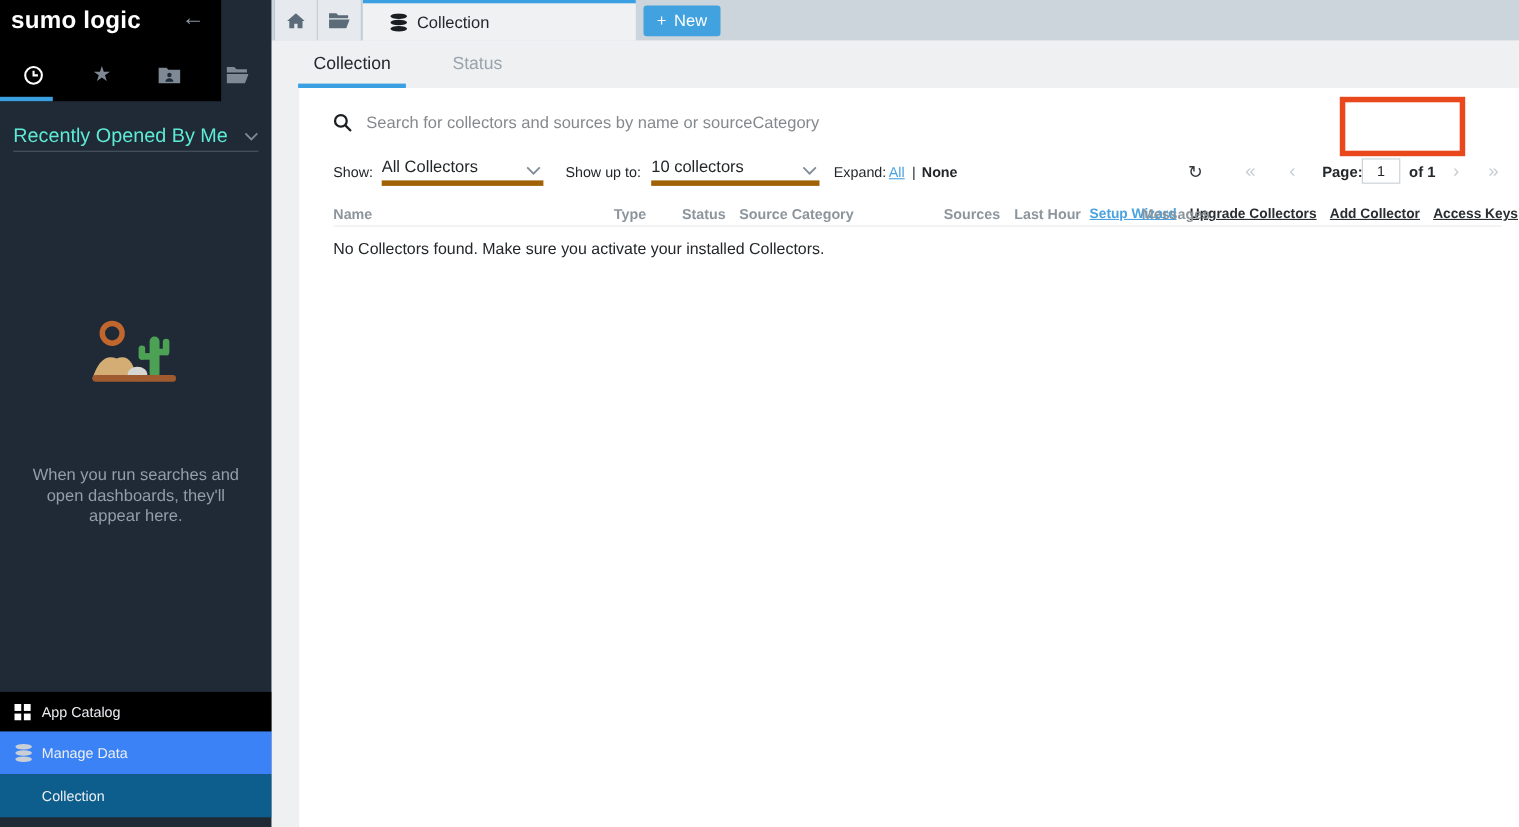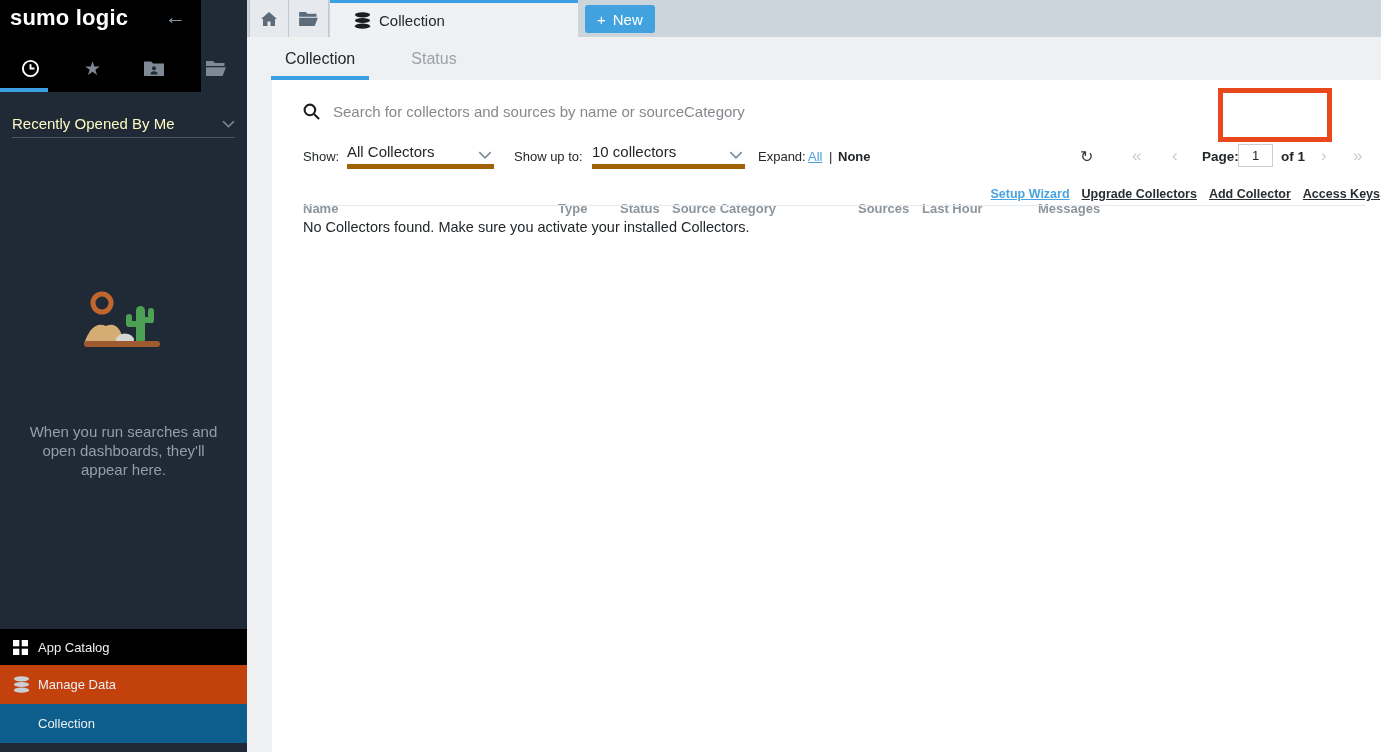--- a/index.html
+++ b/index.html
@@ -11,27 +11,27 @@
   .sidebar { position:absolute; left:0; top:0; width:247px; height:752px; background:#1f2a36; }
   .side-header { position:absolute; left:0; top:0; width:201px; height:92px; background:#000; }
   .logo { position:absolute; left:10px; top:5px; color:#fff; font-size:22px; font-weight:bold; letter-spacing:0.2px; }
   .back-arrow { position:absolute; right:15px; top:5px; color:#8795a3; font-size:21px; cursor:pointer; }
   .icon-tabs { position:absolute; left:0; top:48px; width:247px; height:40px; display:flex; }
   .icon-tab { width:62px; height:40px; display:flex; align-items:center; justify-content:center; }
   .icon-tab .uni { font-size:19px; color:#7e8995; }
   .active-tab-underline { position:absolute; left:0; top:88px; width:48px; height:4px; background:#3aa0e2; }
   .recent-row { position:absolute; left:12px; right:12px; top:110px; height:28px; border-bottom:1px solid #4a5663;
     display:flex; align-items:center; justify-content:space-between; cursor:pointer; }
-  .recent-row .lbl { color:#fef9c3; font-size:15px; }
+  .recent-row .lbl { color:#5eead4; font-size:18px; }
   .empty-illustration { position:absolute; left:0; top:290px; width:247px; text-align:center; }
   .empty-title { position:absolute; left:0; top:382px; width:247px; text-align:center; color:#a8b0b9; font-size:27px; font-weight:400; }
   .empty-text { position:absolute; left:20px; top:422px; width:207px; text-align:center; color:#939ea9; font-size:15px; line-height:19px; }
   .menu-item { position:absolute; left:0; width:247px; display:flex; align-items:center; cursor:pointer; }
   .mi-appcatalog { top:0; height:36px; background:#000; }
-  .mi-managedata { top:36px; height:39px; background:#c2410c; }
+  .mi-managedata { top:36px; height:39px; background:#3b82f6; }
   .mi-collection { top:75px; height:39px; background:#0d5e8c; }
   .menu-wrap { position:absolute; left:0; bottom:9px; width:247px; height:114px; }
   .menu-item .mi-icon { position:absolute; left:13px; width:18px; display:flex; }
   .menu-item .mi-label { position:absolute; left:38px; color:#eceff2; font-size:13px; }
 
   
   .main { position:absolute; left:247px; top:0; right:0; height:752px; }
   .topbar { position:absolute; left:0; top:0; right:0; height:37px; background:#ccd5dc; }
   .tb-btn { position:absolute; top:0; width:40px; height:37px; background:#e6eaee; border-right:1px solid #bfc9d0;
     display:flex; align-items:center; justify-content:center; cursor:pointer; }
@@ -69,21 +69,21 @@
   .expand-link { font-size:13px; color:#4aa3df; text-decoration:underline; cursor:pointer; }
   .expand-none { font-size:13px; color:#23272a; font-weight:bold; }
   .divider { font-size:13px; color:#23272a; }
   .refresh { font-size:16px; color:#33383c; cursor:pointer; top:4px; }
   .pg-arrow { font-size:17px; color:#c6cdd3; cursor:default; top:3px; }
   .pg-label { font-size:13.5px; font-weight:bold; color:#23272a; }
   .page-input { position:absolute; left:966px; top:1px; width:35px; height:23px; border:1px solid #c9cfd4; text-align:center;
     font-size:13px; color:#23272a; font-family:"Liberation Sans", sans-serif; }
 
   .thead { position:absolute; left:0; top:105px; right:0; height:21px; }
-  .th { position:absolute; top:16px; font-size:13px; font-weight:bold; color:#8d959c; white-space:nowrap; }
+  .th { position:absolute; top:2px; font-size:13px; font-weight:bold; color:#8d959c; white-space:nowrap; }
   .thead-line { position:absolute; left:31px; right:16px; top:125px; border-top:1px solid #e7eaec; }
   .empty-msg { position:absolute; left:31px; top:139px; font-size:14.5px; color:#23272a; }
 
   .annotation-box { position:absolute; left:1218px; top:88px; width:114px; height:54px;
     border:5px solid #e8481c; z-index:20; pointer-events:none; }
 
   svg { display:block; }
 </style>
 </head>
 <body>

